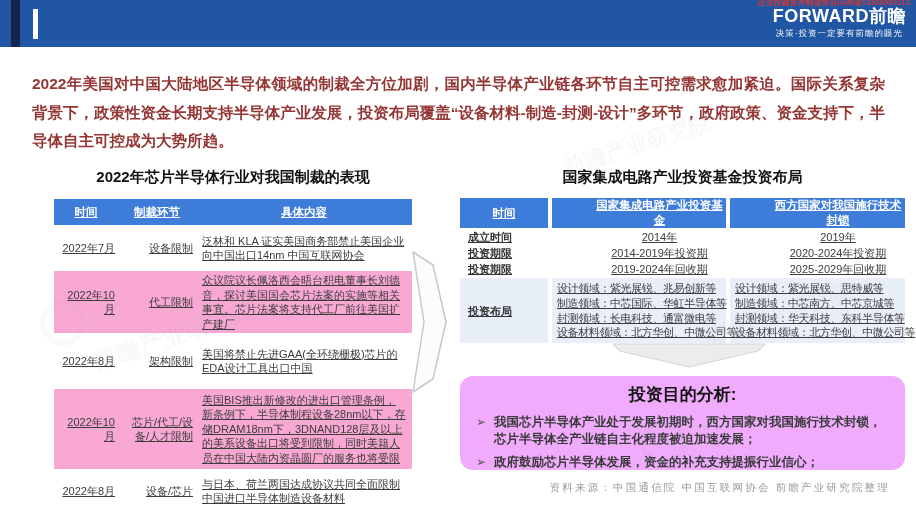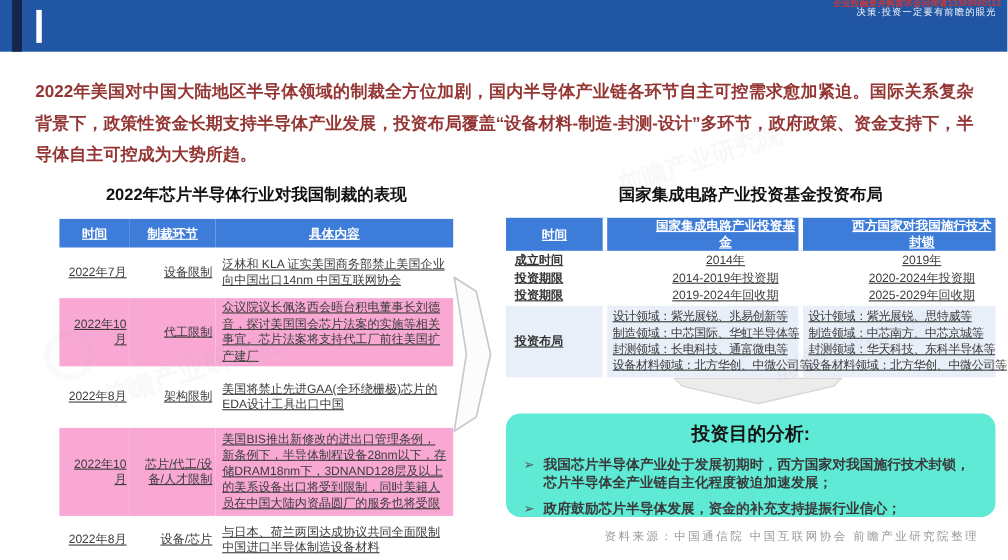--- a/index.html
+++ b/index.html
@@ -45,21 +45,21 @@
   .rtable td.rlabel { text-align: left; padding-left: 8px; font-weight: bold; color: #333; }
   .rtable tr.alt td { background: #e9eff9; }
   .rtable td.lines { text-align: left; padding: 3px 0 3px 5px; }
   .rtable td.lines div { line-height: 14.8px; white-space: nowrap; letter-spacing: -0.4px; }
 
   
   .arrow-right { position: absolute; left: 410px; top: 247px; }
   .arrow-down  { position: absolute; left: 608px; top: 343px; }
 
   
-  .analysis { position: absolute; left: 460px; top: 376px; width: 445px; height: 94px; background: #5eead4; border-radius: 13px; padding: 7px 16px 0 16px; }
+  .analysis { position: absolute; left: 460px; top: 376px; width: 445px; height: 94px; background: #f0abfc; border-radius: 13px; padding: 7px 16px 0 16px; }
   .analysis h3 { font-size: 17px; font-weight: bold; color: #141414; text-align: center; line-height: 24px; }
   .bullet { display: flex; margin-top: 7px; font-size: 12.5px; font-weight: bold; color: #3a3a3a; line-height: 16.5px; }
   .bullet .marker { flex: 0 0 18px; color: #555; font-size: 12px; font-weight: normal; }
 
   
   .source { position: absolute; right: 26px; top: 481px; font-size: 10.5px; color: #9a9a9a; letter-spacing: 2.2px; }
 
   
   .wm { position: absolute; color: #9aa7b8; opacity: 0.07; font-weight: bold; pointer-events: none; white-space: nowrap; }
   .wm1 { left: 90px;  top: 320px; font-size: 24px; transform: rotate(-18deg); }
@@ -72,20 +72,21 @@
 <body>
 
 <div class="slide">
 
   <header class="topbar">
     <div class="accent-block"></div>
     <div class="title-wrap">
       <span class="title-tick"></span>
     </div>
     <div class="logo">
+      <div class="logo-word">FORWARD前瞻</div>
       <div class="logo-tag">决策·投资一定要有前瞻的眼光</div>
     </div>
     <div class="top-watermark">企业投融资并购需求会问询请13389980113</div>
   </header>
 
   <p class="intro">2022年美国对中国大陆地区半导体领域的制裁全方位加剧，国内半导体产业链各环节自主可控需求愈加紧迫。国际关系复杂背景下，政策性资金长期支持半导体产业发展，投资布局覆盖“设备材料-制造-封测-设计”多环节，政府政策、资金支持下，半导体自主可控成为大势所趋。</p>
 
   <h2 class="sec-title left-t">2022年芯片半导体行业对我国制裁的表现</h2>
   <table class="ltable">
     <colgroup>

